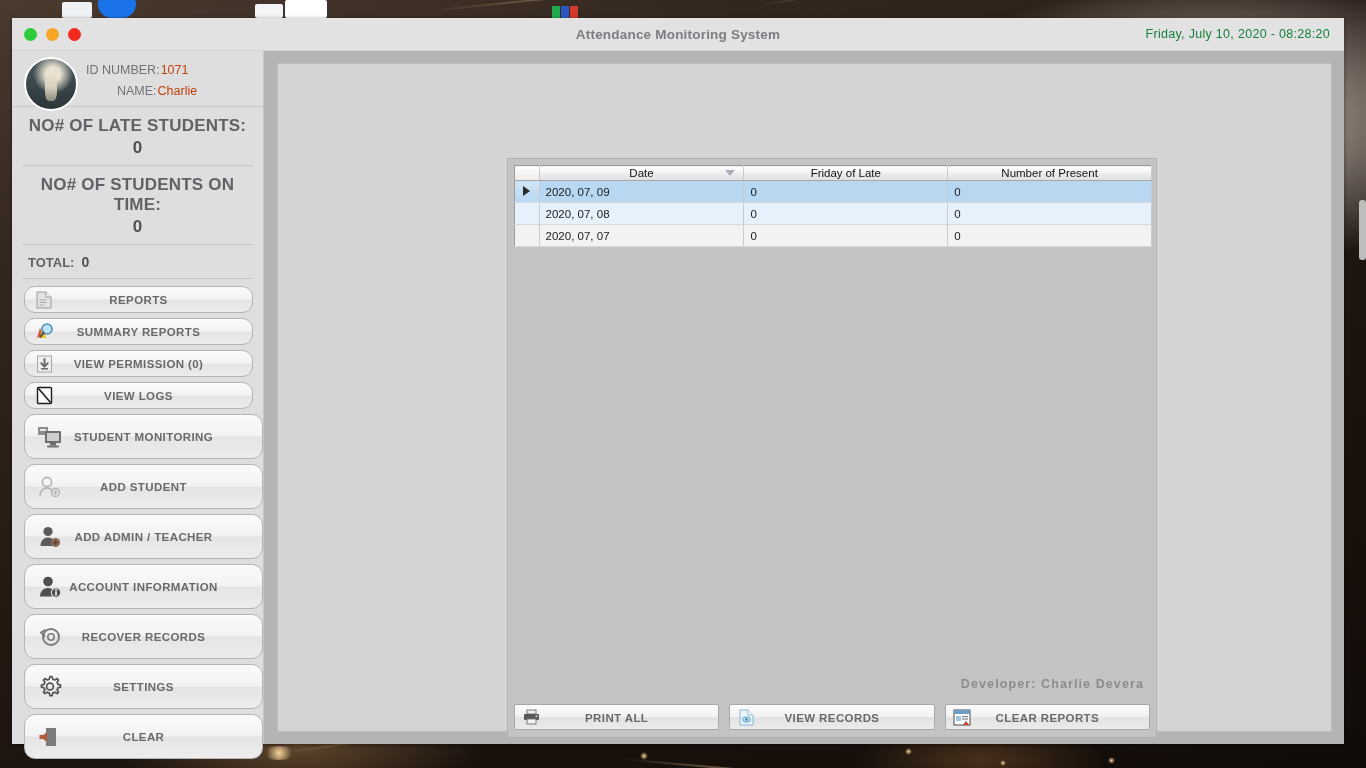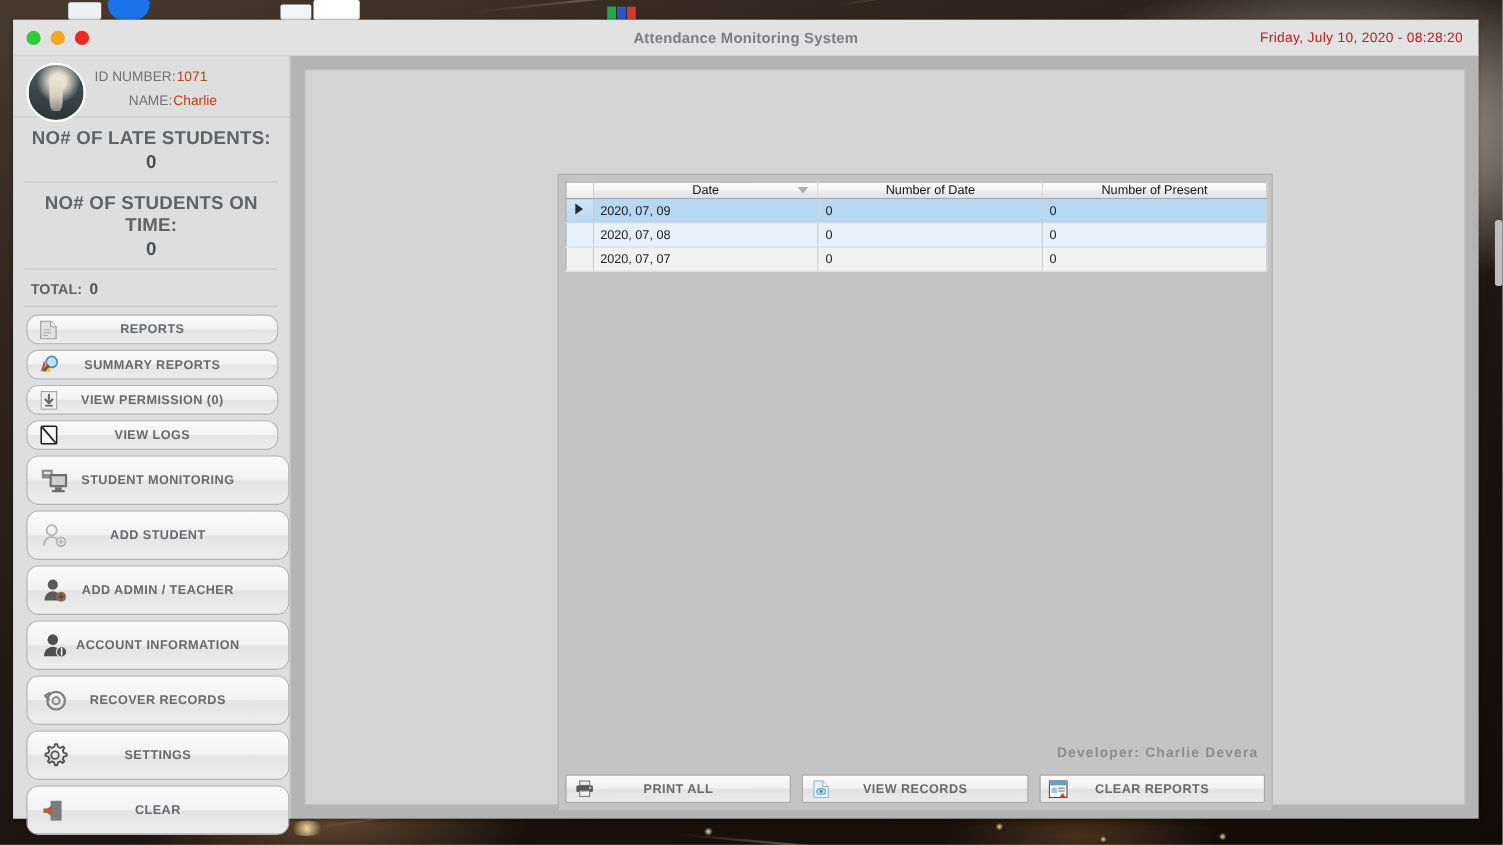--- a/index.html
+++ b/index.html
@@ -73,21 +73,21 @@
     font-size: 13.5px;
     font-weight: bold;
     color: #7c7c84;
     letter-spacing: 0.2px;
   }
   #datetime {
     position: absolute;
     right: 14px; top: 0;
     line-height: 33px;
     font-size: 12.5px;
-    color: #b91c1c;
+    color: #15803d;
     letter-spacing: 0.3px;
   }
 
   
   #window-body {
     position: relative;
     height: 693px;
     background: #b4b4b4;
   }
 
@@ -516,21 +516,21 @@
 
             <table id="grid">
               <thead>
                 <tr>
                   <th class="selcol"></th>
                   <th style="width:200px">
                     <span>Date</span>
                     <span class="sort-caret"></span>
                   </th>
                   <th style="width:199px">
-                    <span>Number of Date</span>
+                    <span>Friday of Late</span>
                   </th>
                   <th style="width:199px">
                     <span>Number of Present</span>
                   </th>
                 </tr>
               </thead>
               <tbody>
                 <tr class="row-selected">
                   <td class="selcol"><span class="row-arrow"></span></td>
                   <td>2020, 07, 09</td>

